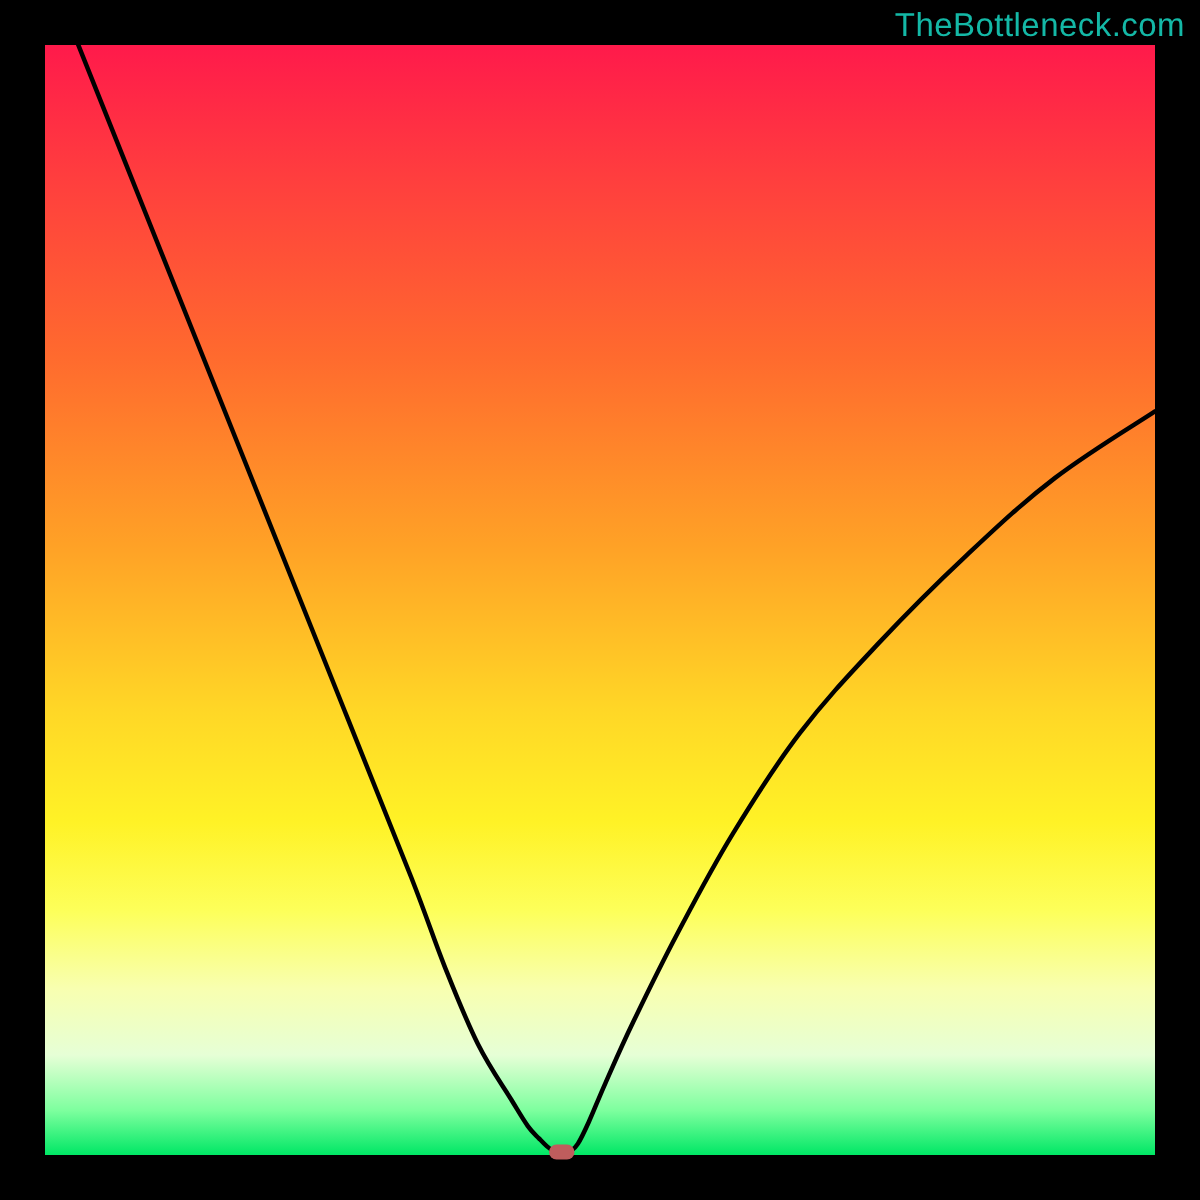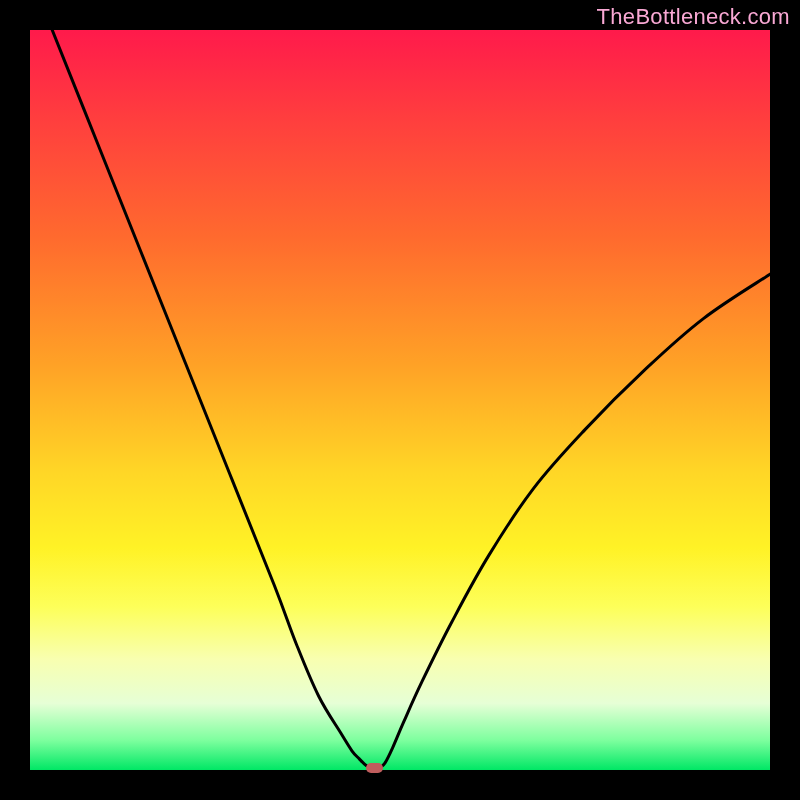--- a/index.html
+++ b/index.html
@@ -48,21 +48,21 @@
   }
   .marker {
     position: absolute;
     background: #bf5d5d;
     border-radius: 6px;
   }
   .watermark {
     position: absolute;
     top: 4px;
     right: 10px;
-    color: #f9a8d4;
+    color: #14b8a6;
     font-size: 22px;
     font-weight: 500;
     letter-spacing: 0.3px;
     text-align: center;
   }
 </style>
 </head>
 <body>
 
 <div class="frame">

